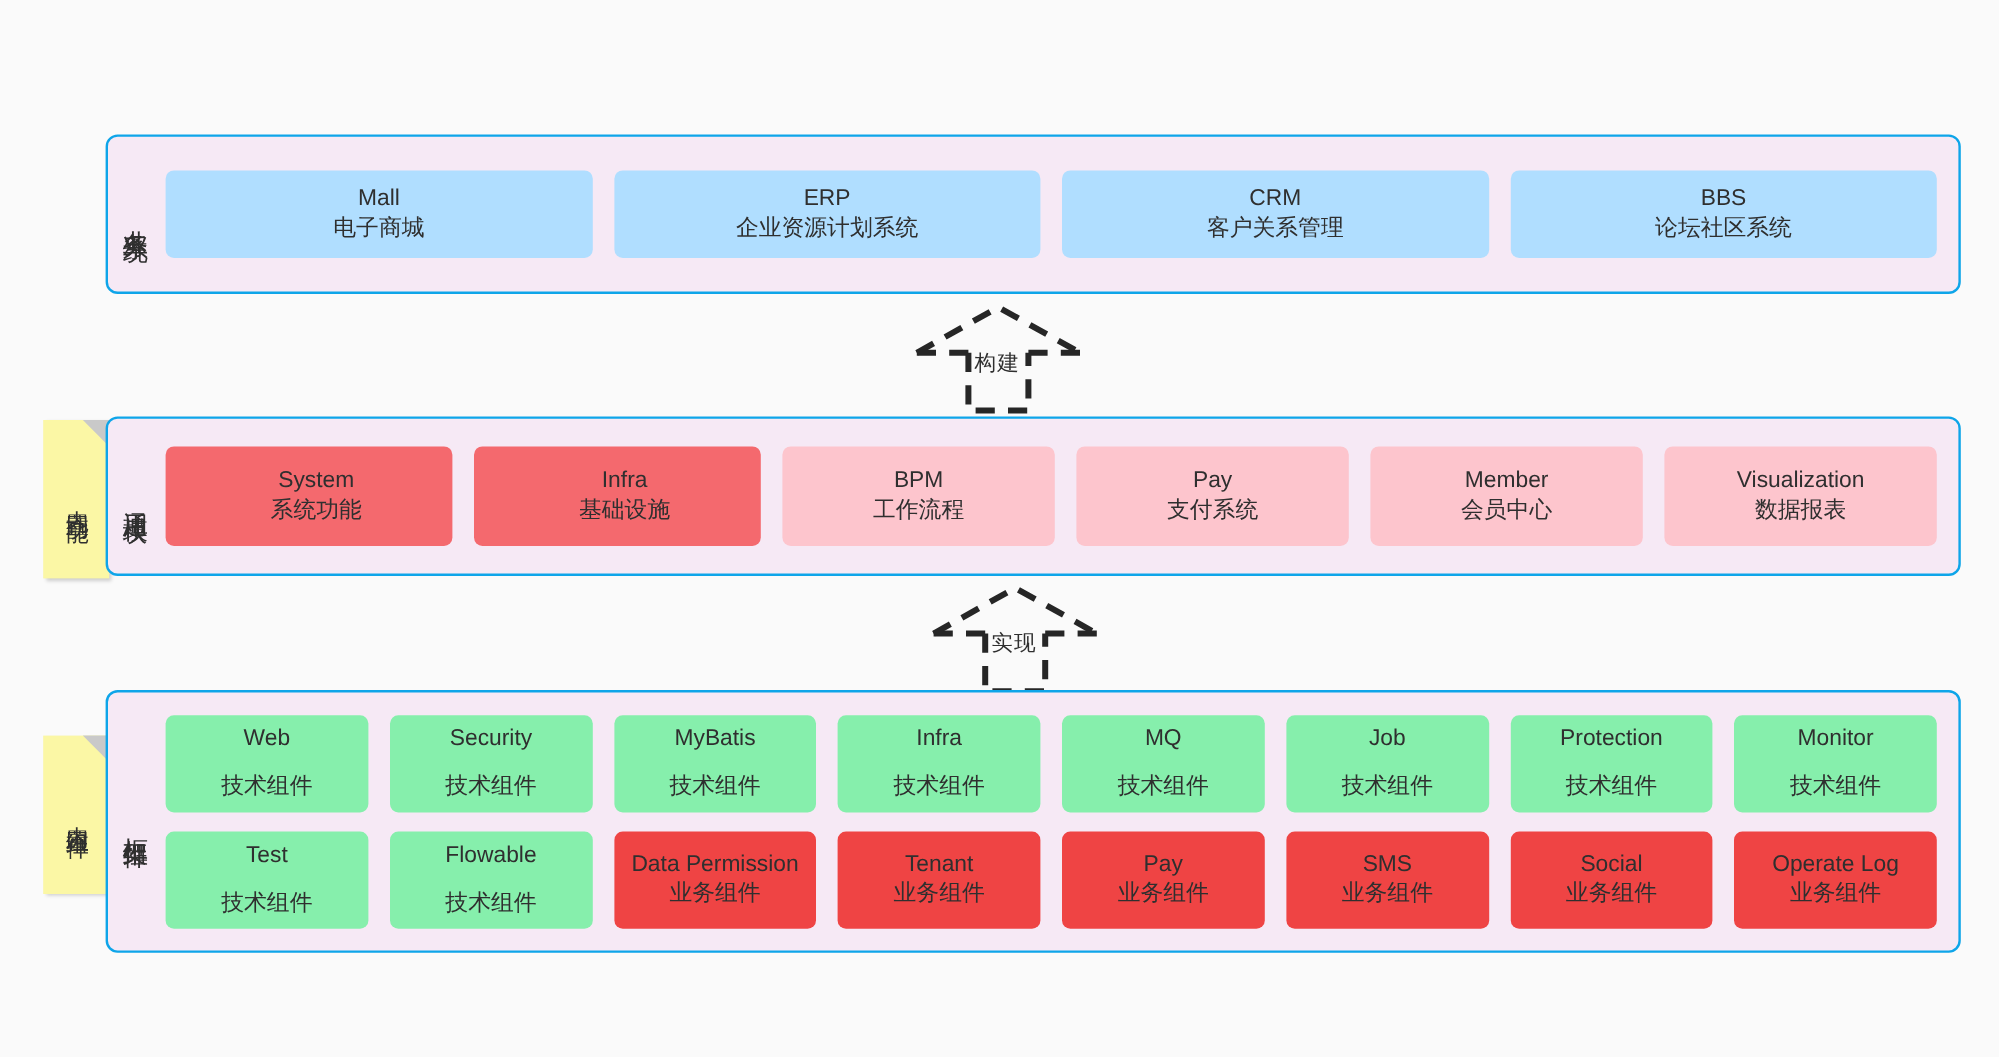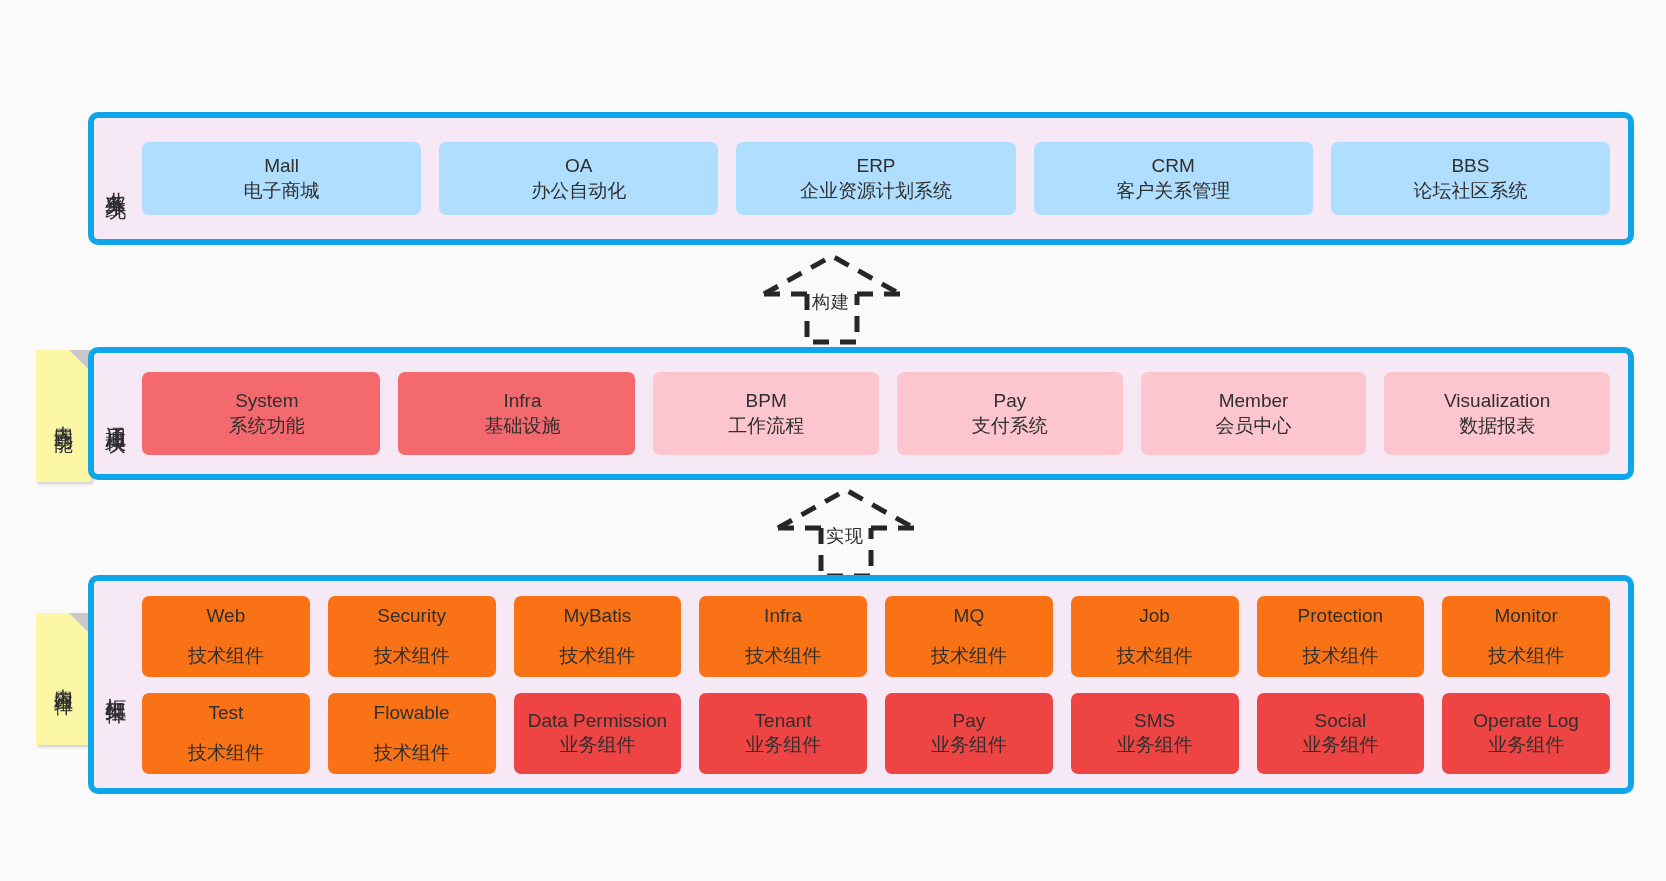--- a/index.html
+++ b/index.html
@@ -11,21 +11,21 @@
     overflow:hidden;
     position:relative;
   }
   .canvas{position:absolute;inset:0;}
 
   
   .layer{
     position:absolute;
     box-sizing:border-box;
     background:#f6e9f5;
-    border:6px solid #0ea5e9;
+    border:2px solid #0ea5e9;
     border-radius:10px;
     display:flex;
     align-items:stretch;
   }
   .layer-title{
     flex:0 0 auto;
     width:40px;
     display:flex;
     align-items:center;
     justify-content:center;
@@ -66,21 +66,21 @@
     box-sizing:border-box;
     word-break:break-word;
   }
   .cell .t1{display:block;}
   .cell .t2{display:block;}
 
   
   .c-blue       {background:#b0deff;}
   .c-red        {background:#f4696e;padding-left:16px;}
   .c-pink       {background:#fdc5cd;}
-  .c-green      {background:#f97316;gap:16px;}
+  .c-green      {background:#86efac;gap:16px;}
   .c-lightgreen {background:#ef4444;}
 
   
   #layer-business{left:88px;top:112px;width:1546px;height:133px;}
   #layer-business .layer-body{padding-right:18px;}
   #layer-business .cell{height:73px;}
 
   #layer-common{left:88px;top:347px;width:1546px;height:133px;}
   #layer-common .layer-body{padding-right:18px;}
   #layer-common .cell{height:83px;}
@@ -139,24 +139,20 @@
 
   <div class="layer" id="layer-business">
     <div class="layer-title">业务系统</div>
     <div class="layer-body">
       <div class="row">
         <div class="cell c-blue">
           <span class="t1">Mall</span>
           <span class="t2">电子商城</span>
         </div>
         <div class="cell c-blue">
-          <span class="t1">OA</span>
-          <span class="t2">办公自动化</span>
-        </div>
-        <div class="cell c-blue">
           <span class="t1">ERP</span>
           <span class="t2">企业资源计划系统</span>
         </div>
         <div class="cell c-blue">
           <span class="t1">CRM</span>
           <span class="t2">客户关系管理</span>
         </div>
         <div class="cell c-blue">
           <span class="t1">BBS</span>
           <span class="t2">论坛社区系统</span>

